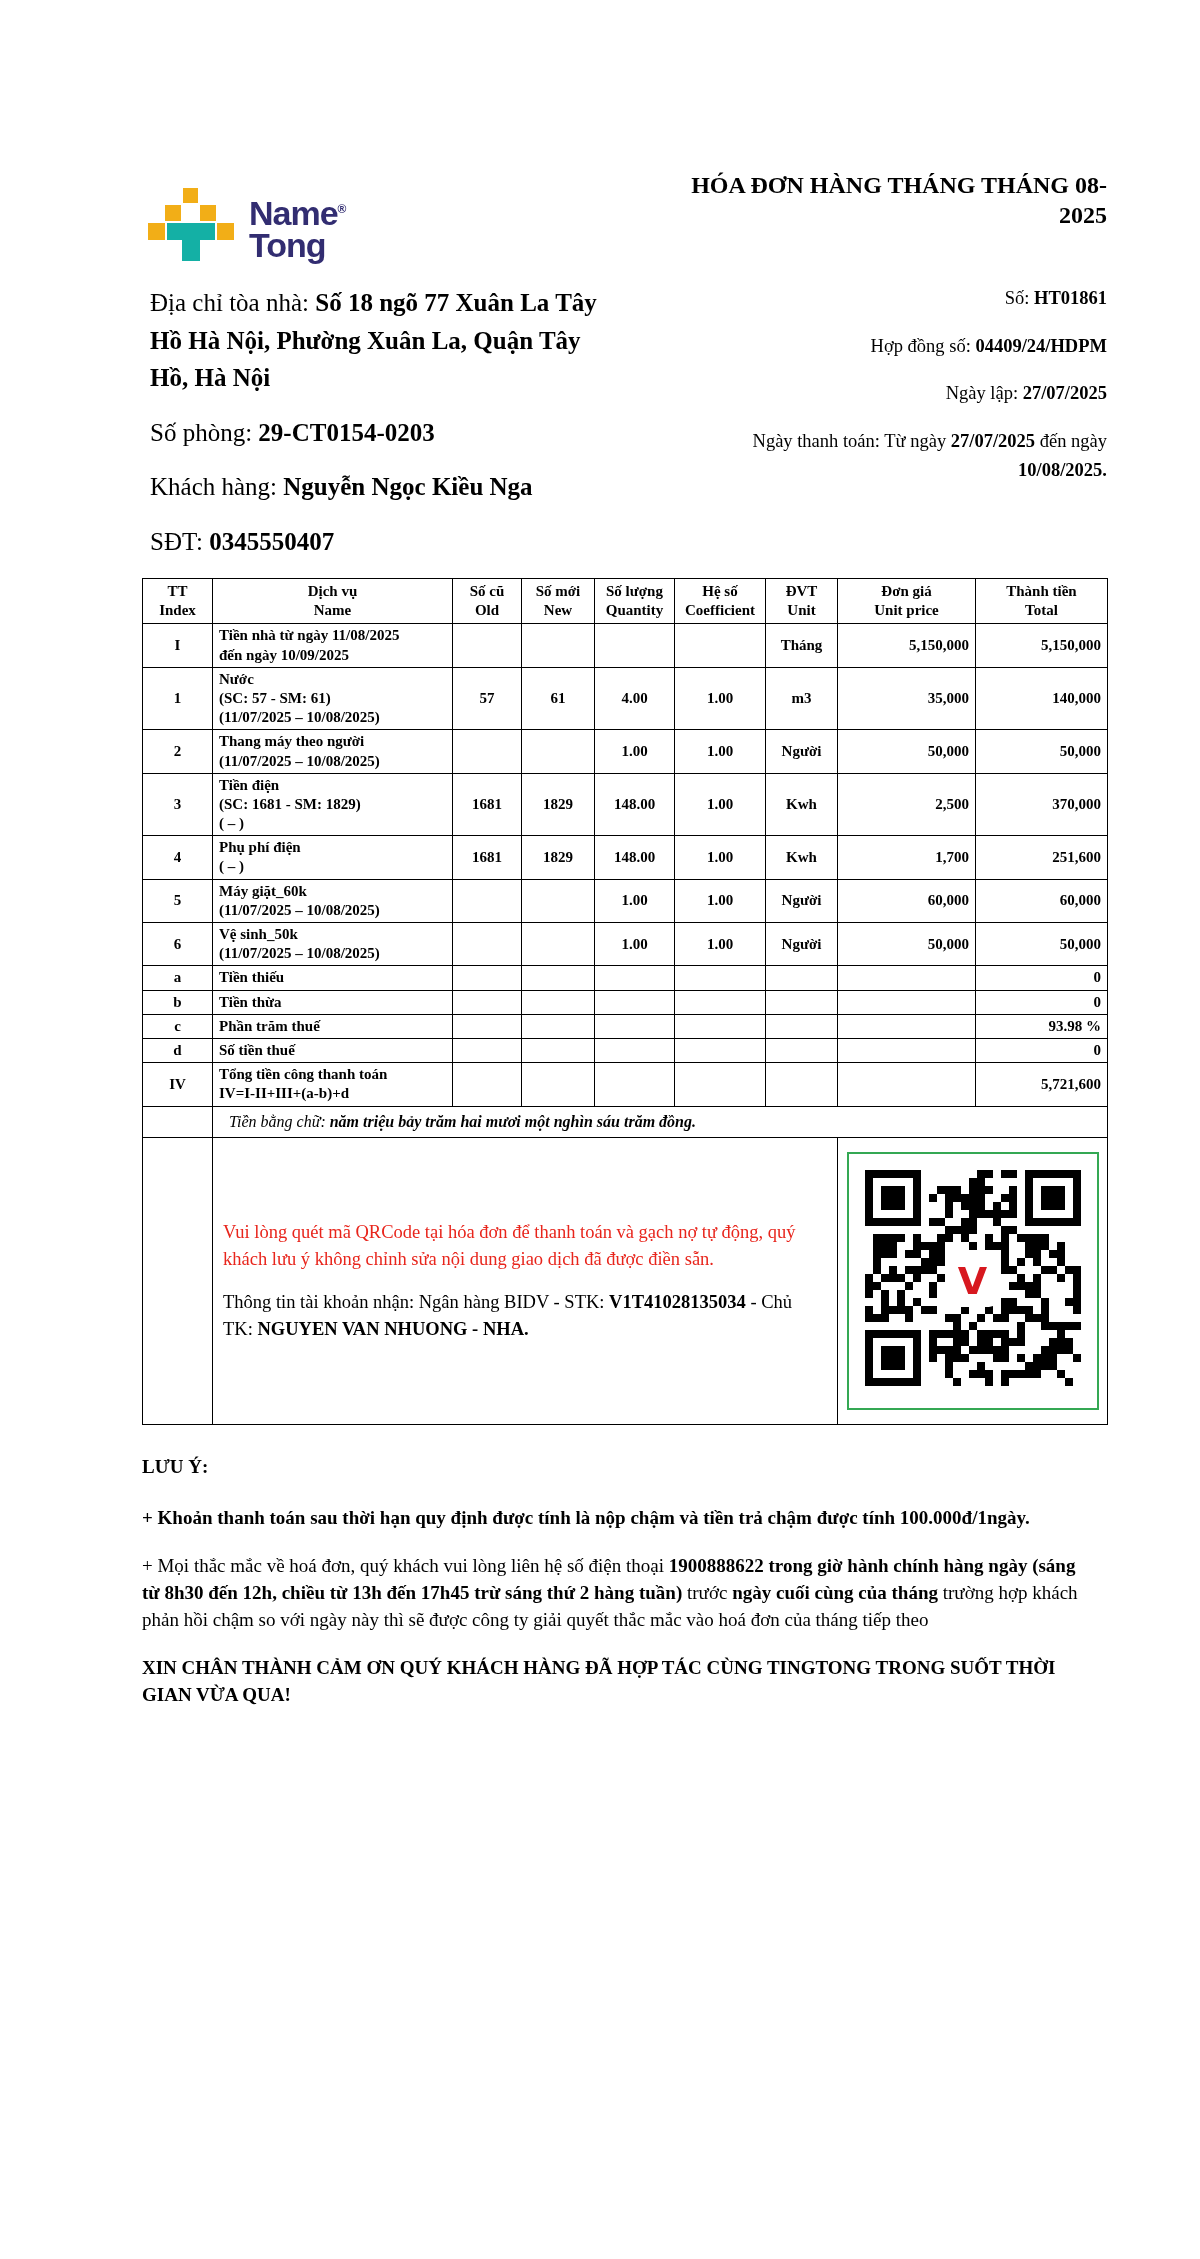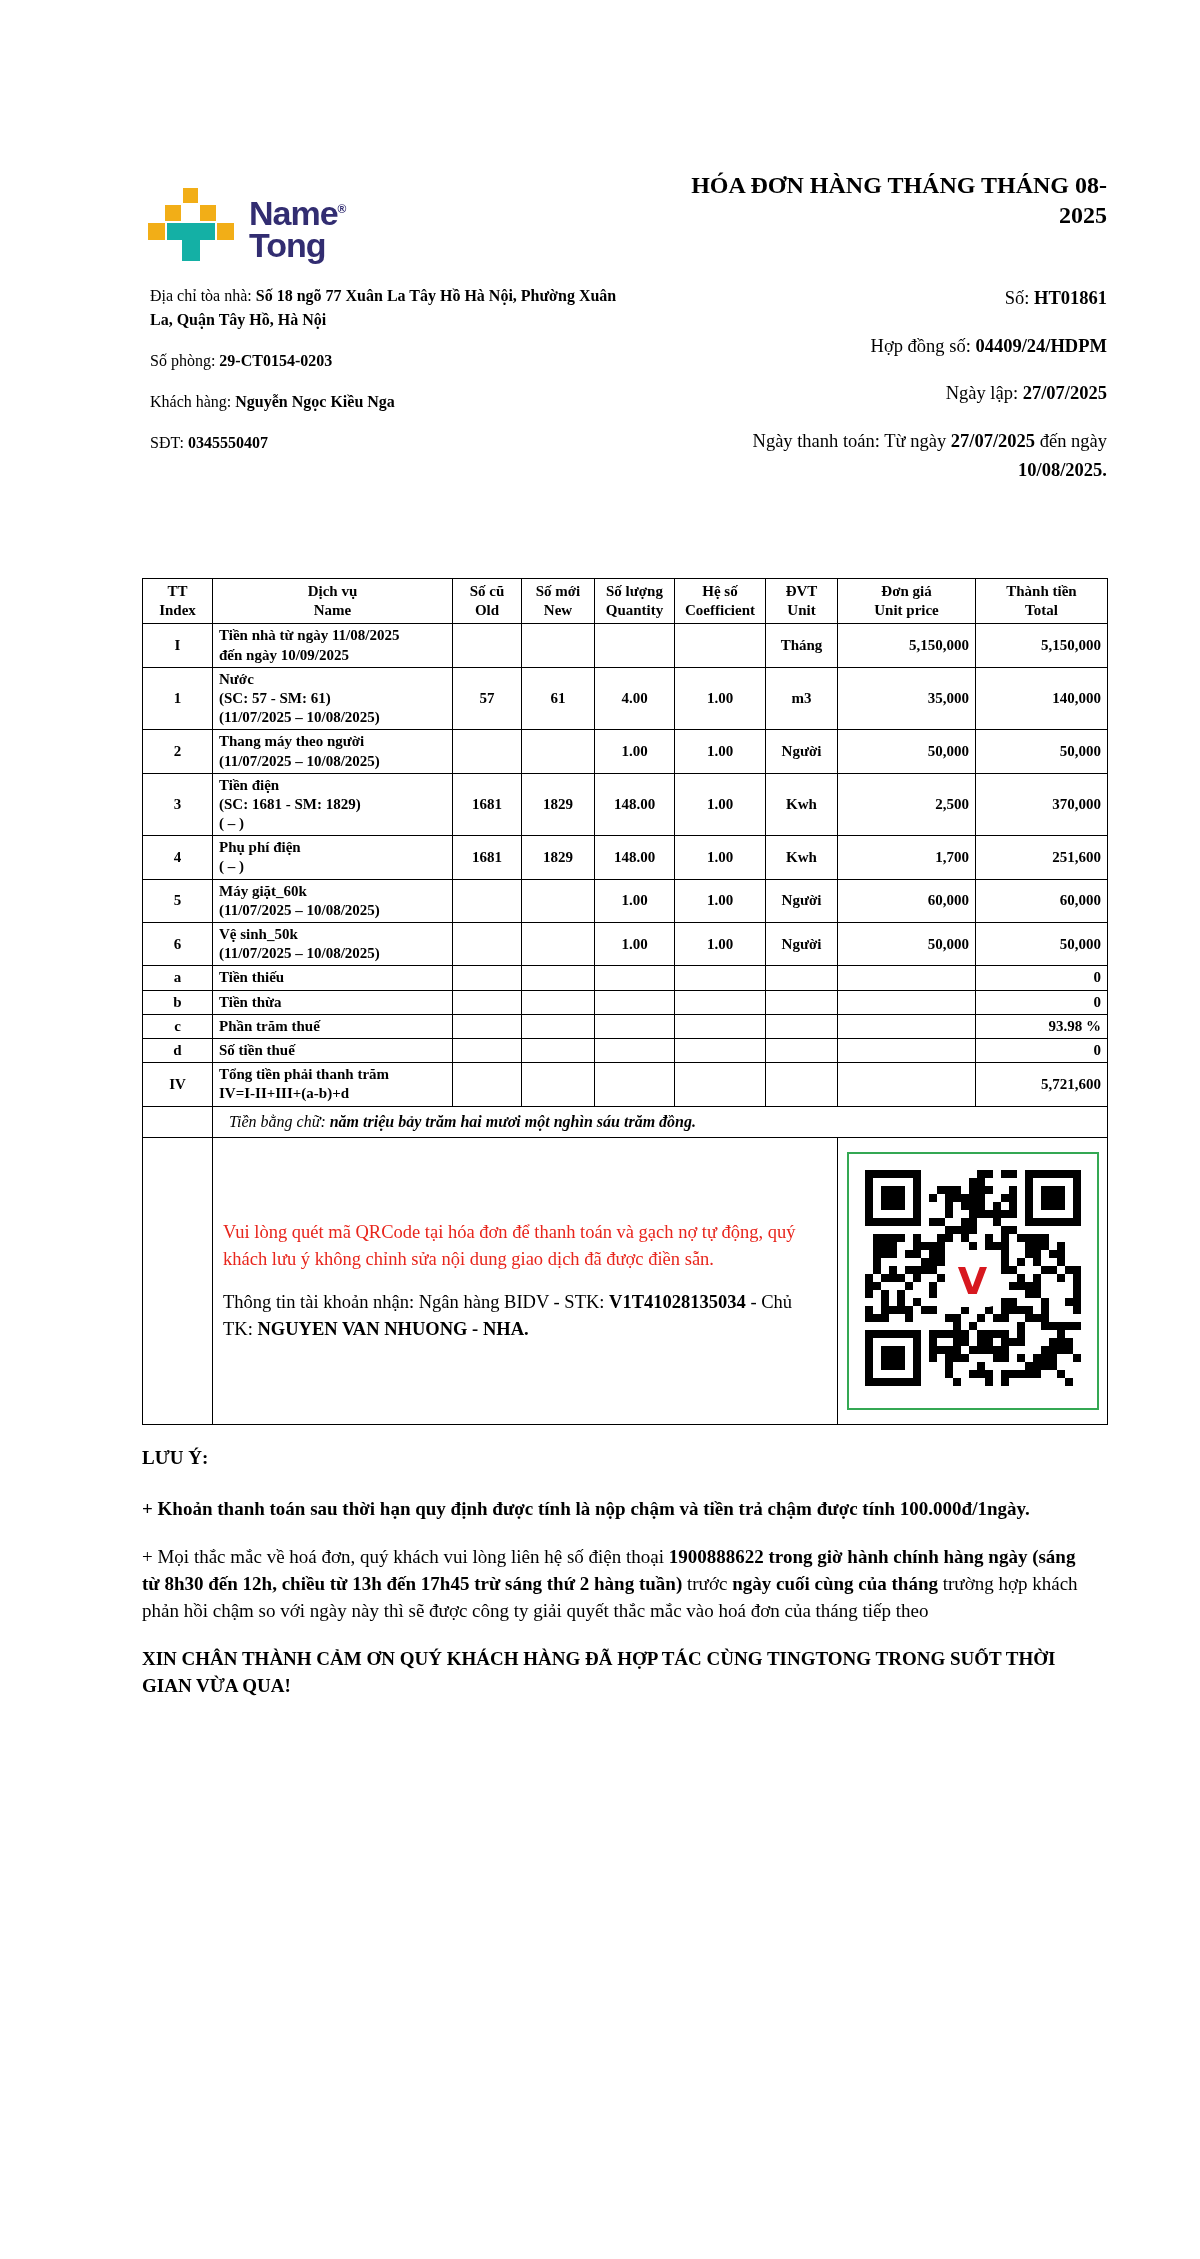--- a/index.html
+++ b/index.html
@@ -26,21 +26,21 @@
     color:var(--navy);font-size:34px;line-height:.95;letter-spacing:-1px;margin-top:9px;
   }
   .logo-text sup{font-size:12px;letter-spacing:0;}
   .title{
     position:absolute;right:93px;top:170px;width:560px;text-align:right;
     font-weight:bold;font-size:24px;line-height:1.25;
   }
 
   
   .info{position:absolute;left:150px;top:284px;width:957px;display:flex;justify-content:space-between;}
-  .info-left{width:475px;font-size:16px;line-height:1.5;}
+  .info-left{width:475px;font-size:25px;line-height:1.5;}
   .info-left p{margin:0 0 17px 0;}
   .info-right{width:430px;text-align:right;font-size:18.5px;line-height:1.55;}
   .info-right p{margin:0 0 19px 0;}
 
   
   .invoice-table{position:absolute;left:142px;top:578px;}
   table{border-collapse:collapse;table-layout:fixed;width:965px;font-size:15px;}
   th,td{border:1.5px solid #000;font-weight:bold;padding:2px 6px;vertical-align:middle;line-height:1.28;}
   th{text-align:center;padding:3px 2px;}
   th .en{font-weight:bold;}
@@ -63,21 +63,21 @@
   .qr-logo{
     position:absolute;left:50%;top:50%;transform:translate(-50%,-50%);
     width:52px;height:52px;background:#fff;border-radius:10px;
     display:flex;align-items:center;justify-content:center;
     font-family:"DejaVu Sans","Liberation Sans",sans-serif;font-weight:bold;
     font-size:38px;color:var(--vred);line-height:1;
   }
 
   
   .notes{position:absolute;left:142px;top:1445px;width:955px;font-size:19px;line-height:1.42;}
-  .notes .heading{font-weight:bold;margin:0 0 24px 0;}
+  .notes .heading{font-weight:bold;margin:9px 0 24px 0;}
   .notes p{margin:0 0 21px 0;}
   .notes .late{font-weight:bold;}
   .notes .thanks{font-weight:bold;margin-top:4px;}
 </style>
 </head>
 <body>
 
 <div class="page">
 
   <div class="logo">
@@ -295,21 +295,21 @@
             <td class="c-old"></td>
             <td class="c-new"></td>
             <td class="c-qty"></td>
             <td class="c-coef"></td>
             <td class="c-unit"></td>
             <td class="c-price"></td>
             <td class="c-total">0</td>
           </tr>
           <tr>
             <td class="c-index">IV</td>
-            <td class="c-name">Tổng tiền phải thanh trăm
+            <td class="c-name">Tổng tiền công thanh toán
 IV=I-II+III+(a-b)+d</td>
             <td class="c-old"></td>
             <td class="c-new"></td>
             <td class="c-qty"></td>
             <td class="c-coef"></td>
             <td class="c-unit"></td>
             <td class="c-price"></td>
             <td class="c-total">5,721,600</td>
           </tr>
         </tbody>

